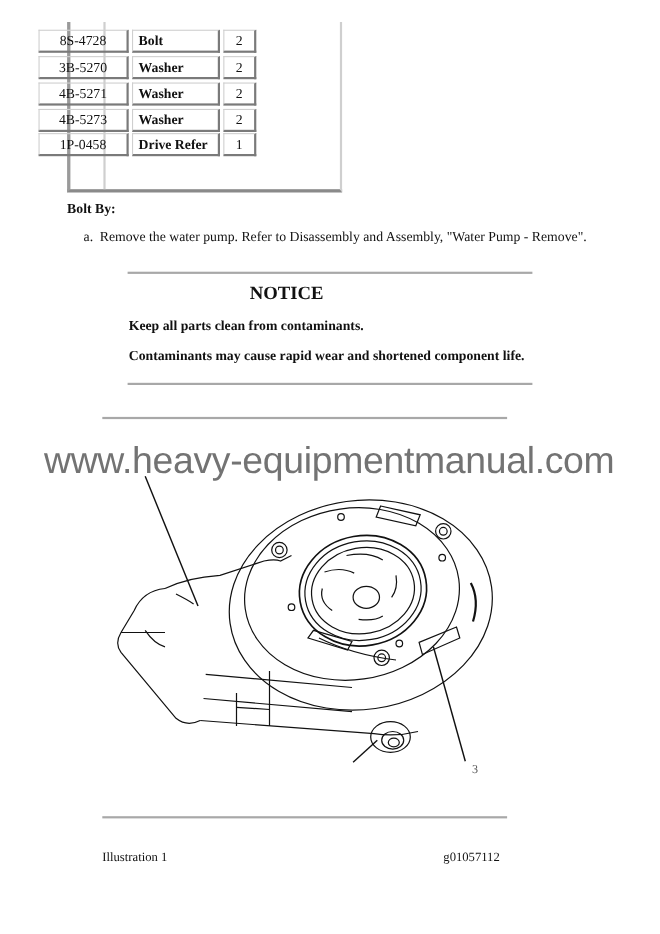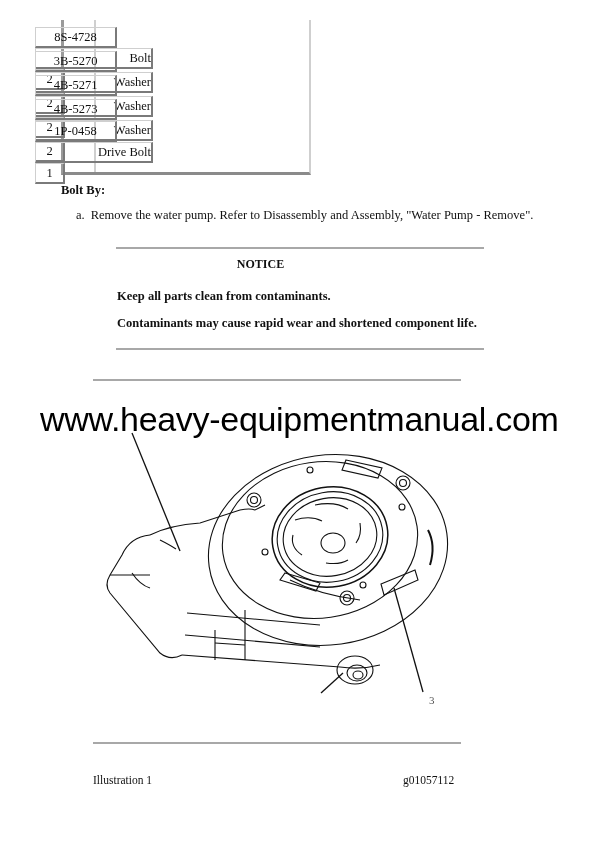--- a/index.html
+++ b/index.html
@@ -34,36 +34,35 @@
       width: 32px;
       height: 100%;
       border-right: 2px solid #cfcfcf;
       box-sizing: border-box;
     }
     .parts-row {
       position: absolute;
       left: 35px;
       height: 21px;
       display: flex;
-      flex-direction: column;
     }
     .parts-cell {
       height: 21px;
       box-sizing: border-box;
       border-top: 1px solid #cfcfcf;
       border-left: 1px solid #cfcfcf;
       border-right: 2px solid #7a7a7a;
       border-bottom: 2px solid #7a7a7a;
       font-size: 12.5px;
       line-height: 19px;
       margin-right: 3px;
       white-space: nowrap;
     }
     .parts-cell.partno { width: 82px; text-align: center; }
-    .parts-cell.desc { width: 118px; text-align: right; padding-left: 5px; }
+    .parts-cell.desc { width: 80px; text-align: left; padding-left: 5px; font-weight: bold; }
     .parts-cell.qty { width: 30px; text-align: center; margin-right: 0; }
 
     
     .start-by {
       position: absolute;
       left: 61px;
       top: 183px;
       font-weight: bold;
       font-size: 12.5px;
     }
@@ -84,38 +83,38 @@
     }
 
     
     .notice-title {
       position: absolute;
       left: 0;
       width: 521px;
       top: 257px;
       text-align: center;
       font-weight: bold;
-      font-size: 12px;
+      font-size: 17px;
     }
     .notice-line {
       position: absolute;
       left: 117px;
       font-weight: bold;
       font-size: 12.5px;
       white-space: nowrap;
     }
 
     
     .watermark {
       position: absolute;
       left: 40px;
       top: 400px;
       font-family: "Liberation Sans", "DejaVu Sans", sans-serif;
       font-size: 34px;
-      color: #000000;
+      color: #737373;
       white-space: nowrap;
       letter-spacing: -0.3px;
       z-index: 3;
     }
 
     
     .illustration {
       position: absolute;
       left: 90px;
       top: 425px;
@@ -154,21 +153,21 @@
   <div class="parts-cell desc">Washer</div>
   <div class="parts-cell qty">2</div>
 </div>
 <div class="parts-row" style="top:99px;">
   <div class="parts-cell partno">4B-5273</div>
   <div class="parts-cell desc">Washer</div>
   <div class="parts-cell qty">2</div>
 </div>
 <div class="parts-row" style="top:121px;">
   <div class="parts-cell partno">1P-0458</div>
-  <div class="parts-cell desc">Drive Bolt</div>
+  <div class="parts-cell desc">Drive Refer</div>
   <div class="parts-cell qty">1</div>
 </div>
 
 <div class="start-by">Bolt By:</div>
 <div class="step">
   <span class="step-letter">a.</span><span>Remove the water pump. Refer to Disassembly and Assembly, "Water Pump - Remove".</span>
 </div>
 
 <div class="rule" style="left:116px; top:247px; width:368px;"></div>
 <div class="notice-title">NOTICE</div>

